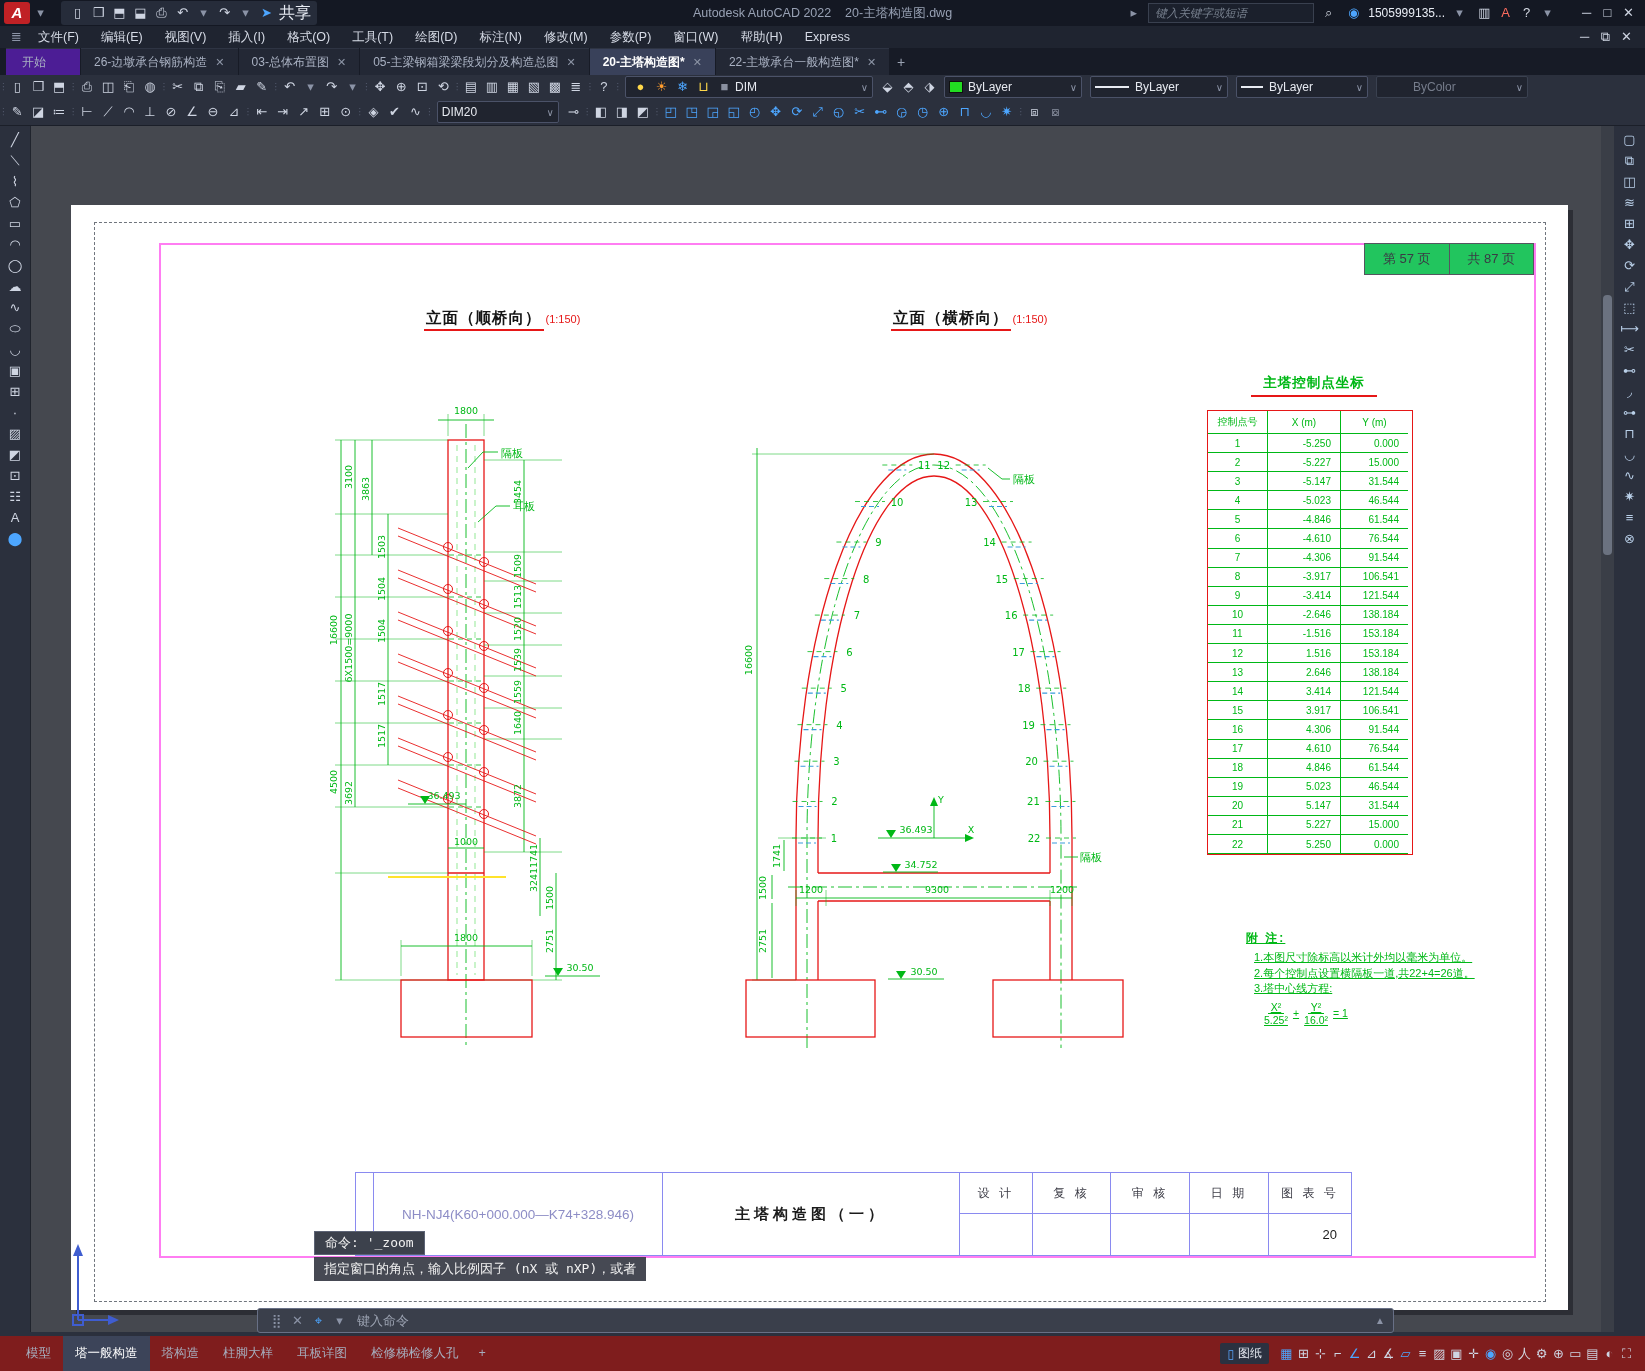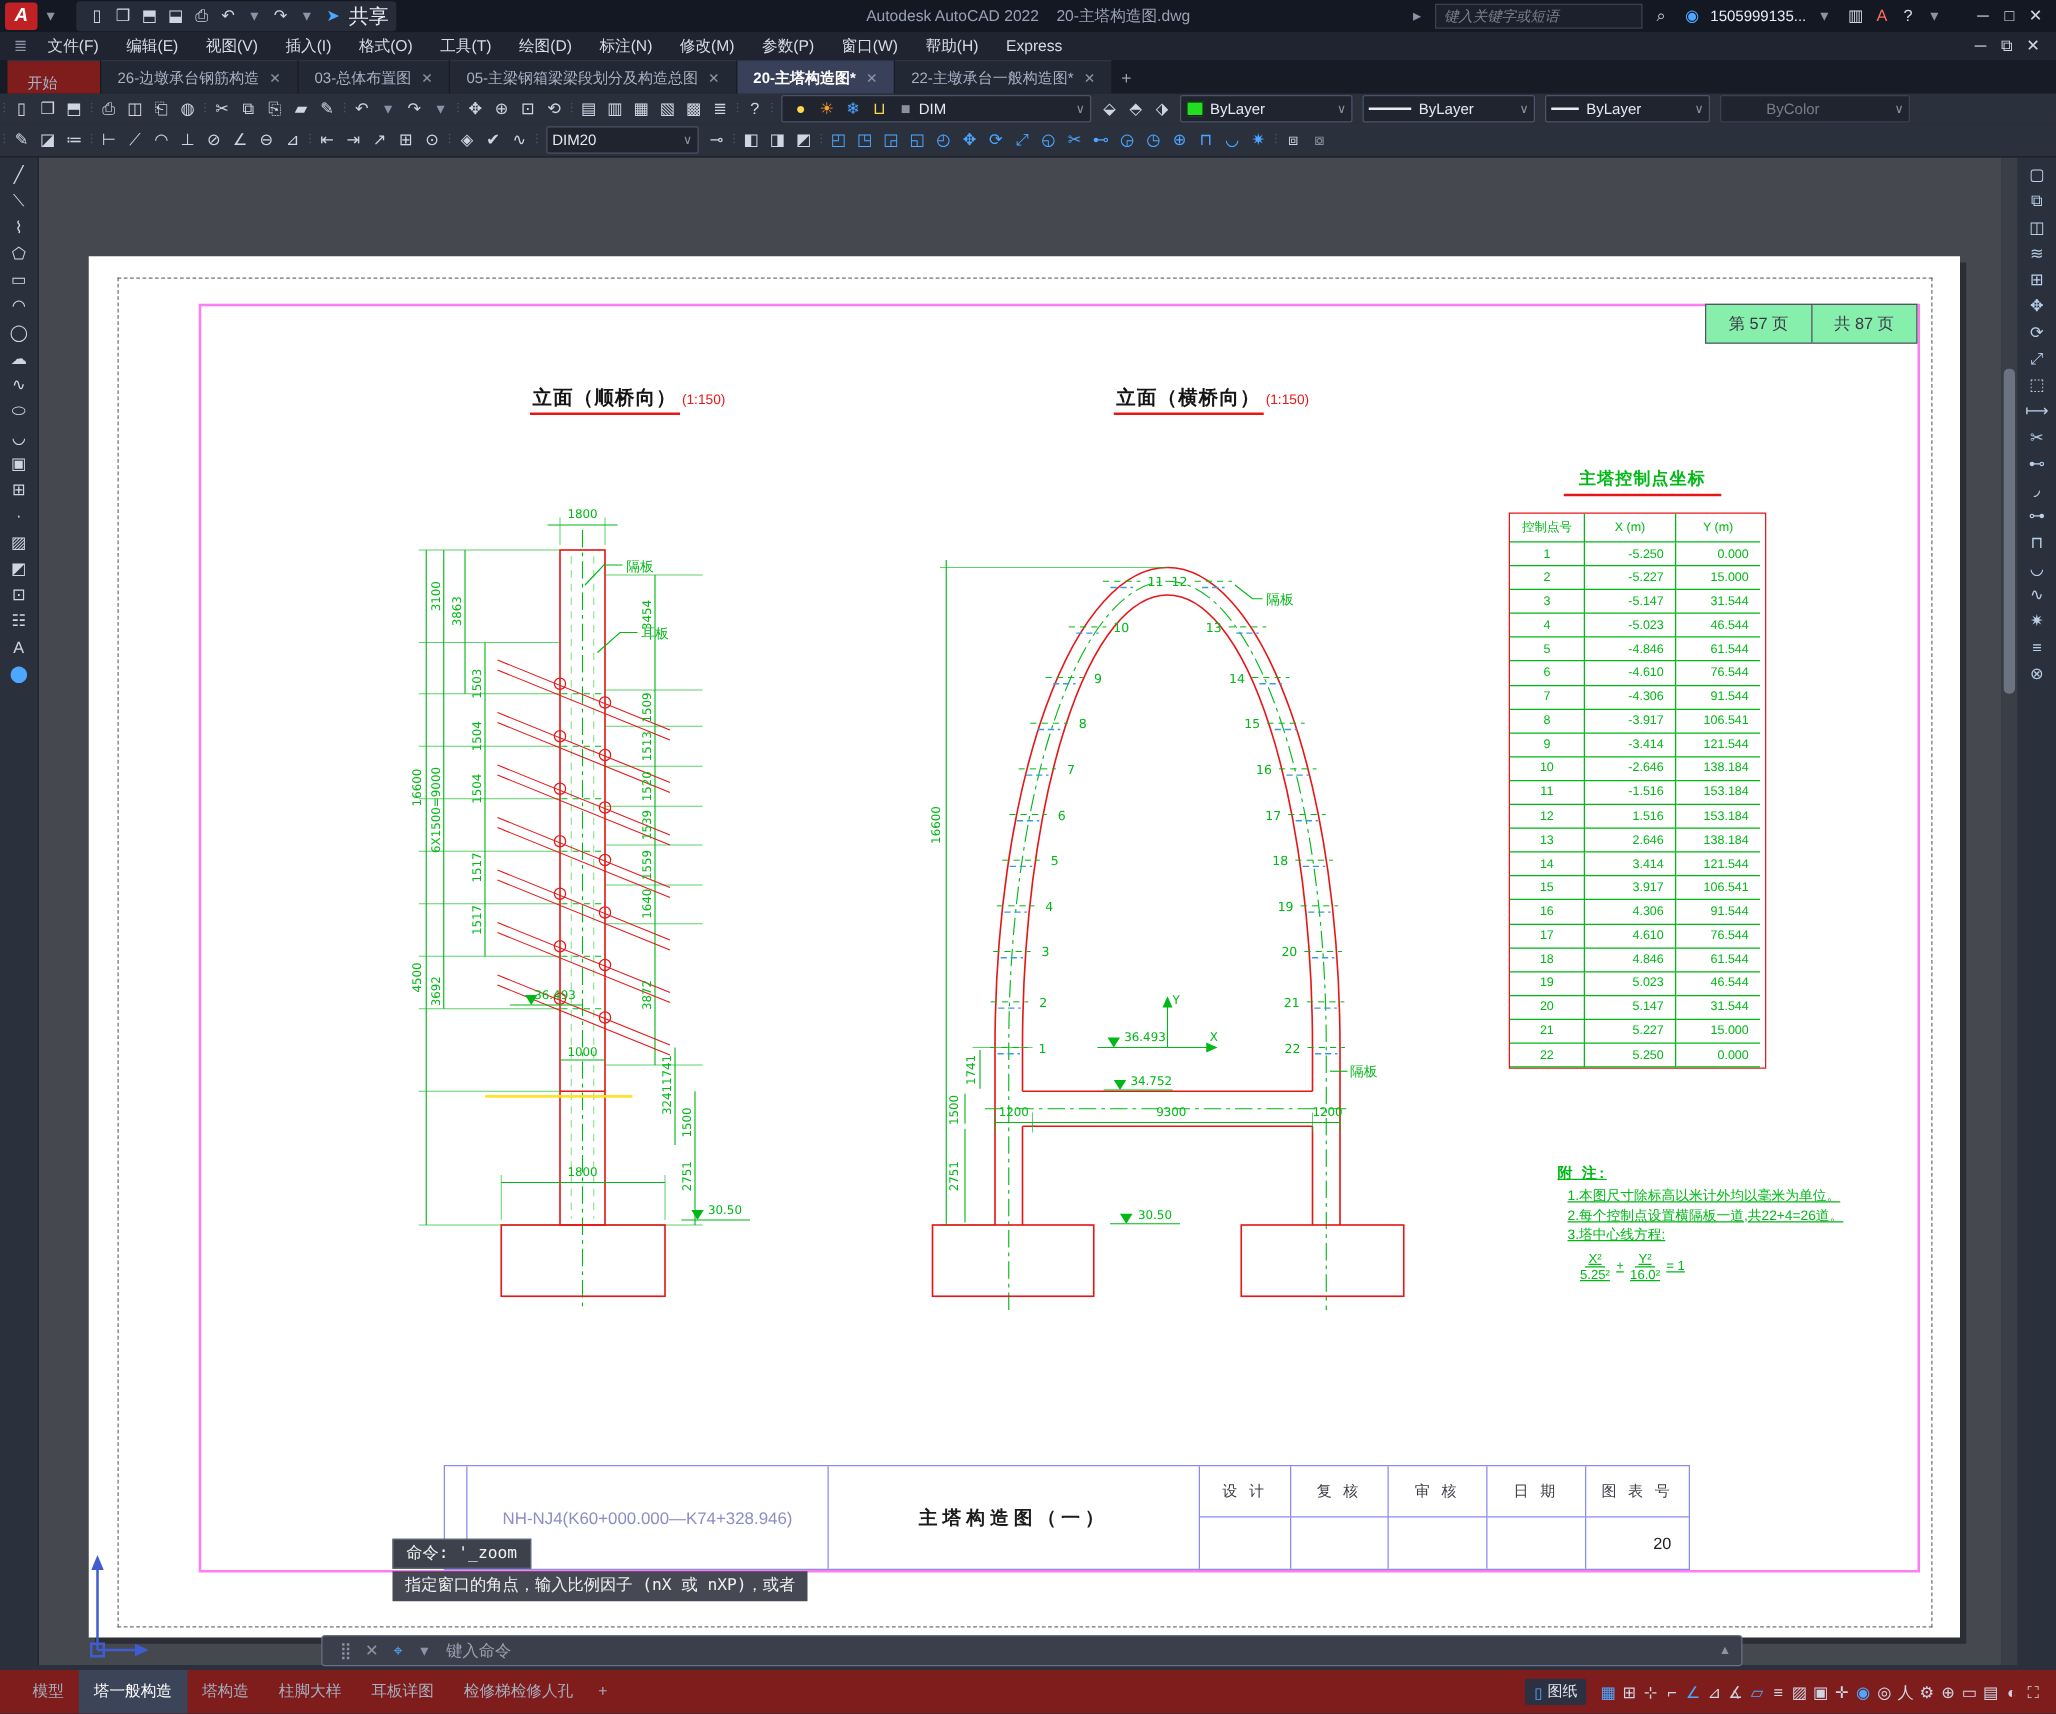--- a/index.html
+++ b/index.html
@@ -20,21 +20,21 @@
              color:#78818f;font-size:11.5px;font-style:italic;padding:0 6px;}
   #menubar{top:26px;height:22px;background:#1f2430;z-index:30;font-size:12.5px;}
   #menu-items{display:flex;}
   .menu-item{padding:0 11px;line-height:22px;color:#d6dbe6;cursor:default;}
   #menuright{margin-left:auto;display:flex;padding-right:8px;color:#aab2c2;}
   #filetabs{top:48px;height:27px;background:#171b26;z-index:30;align-items:flex-end;}
   .ftab{display:flex;align-items:center;gap:8px;height:26px;padding:0 13px;margin-right:1px;
         background:#232835;color:#a9b1c2;font-size:12px;border-top:1px solid #2e3443;white-space:nowrap;}
   .ftab.active{background:#39415a;color:#fff;font-weight:bold;}
   .ftab .close{color:#8d95a6;font-size:11px;}
-  .ftab.start{padding:0 34px 0 16px;background:#7f1d1d;align-items:flex-end;}
+  .ftab.start{padding:0 34px 0 16px;background:#4c1d95;}
   #newtab{width:22px;text-align:center;color:#9aa2b2;font-size:14px;line-height:26px;}
   #toolbar1{top:75px;height:24px;background:#2b303d;z-index:30;border-bottom:1px solid #20242f;}
   #toolbar2{top:99px;height:26px;background:#2b303d;z-index:30;border-bottom:1px solid #1b1f29;}
   .tsep{color:#4d5466;font-size:11px;padding:0 2px;}
   .combo{display:flex;align-items:center;height:20px;background:#20242f;border:1px solid #4b5268;
          border-radius:2px;margin:0 4px;padding:0 4px;font-size:12px;color:#e6e9f0;white-space:nowrap;}
   .combo .chev{margin-left:auto;color:#8b93a6;font-size:10px;padding-left:6px;}
   .combo .sw{width:12px;height:10px;background:#22dd22;display:inline-block;margin-right:5px;border:1px solid #111;}
   .combo .lt{display:inline-block;width:34px;border-top:2px solid #e8ebf2;margin-right:6px;}
   .combo.dis{color:#767d8c;border-color:#3a4150;padding-left:36px;}
@@ -44,21 +44,21 @@
   #leftstrip .ti{line-height:21px;}
   #vscroll{position:absolute;left:1601px;top:125px;width:13px;height:1207px;background:#3a3e47;z-index:5;}
   #vscroll .thumb{position:absolute;left:2px;top:170px;width:9px;height:260px;background:#6b7280;border-radius:4px;}
   #rightstrip{position:absolute;left:1614px;top:125px;width:31px;height:1207px;background:#2b303d;z-index:5;display:flex;flex-direction:column;align-items:center;padding-top:4px;box-sizing:border-box;}
   #rightstrip .ti{color:#b9cfe8;line-height:21px;}
   #paper{position:absolute;left:71px;top:205px;width:1497px;height:1105px;background:#ffffff;
          box-shadow:5px 5px 0 #2c2e35;z-index:2;}
   #margin{position:absolute;left:94px;top:222px;width:1450px;height:1078px;border:1px dashed #70757d;z-index:3;}
   #frame{position:absolute;left:159px;top:243px;width:1373px;height:1011px;border:2px solid #ff7df2;z-index:3;}
   #pagebox{position:absolute;left:1364px;top:243px;width:168px;height:30px;display:flex;z-index:6;
-           border:1px solid #55555f;background:#86efac;}
+           border:1px solid #55555f;background:#22c55e;}
   #pagebox div{flex:1;display:flex;align-items:center;justify-content:center;font-size:13px;color:#3a3a44;border-right:1px solid #55555f;}
   #pagebox div:last-child{border-right:none;}
   .vtitle{position:absolute;z-index:6;white-space:nowrap;}
   .vtitle .t{font-size:15.5px;font-weight:bold;color:#151515;border-bottom:2px solid #e61717;padding:0 2px 3px 2px;letter-spacing:1px;}
   .vtitle .s{font-size:11px;color:#e61717;margin-left:2px;}
   
   #ctable-title{position:absolute;left:1251px;top:374px;width:126px;text-align:center;z-index:6;
                 color:#00b816;font-size:13.5px;font-weight:bold;border-bottom:2px solid #e61717;padding-bottom:3px;letter-spacing:1px;}
   #ctable{position:absolute;left:1207px;top:410px;width:206px;z-index:6;background:#fff;
           border:1.5px solid #e61717;display:grid;grid-template-columns:60px 73px 67px;box-sizing:border-box;}

